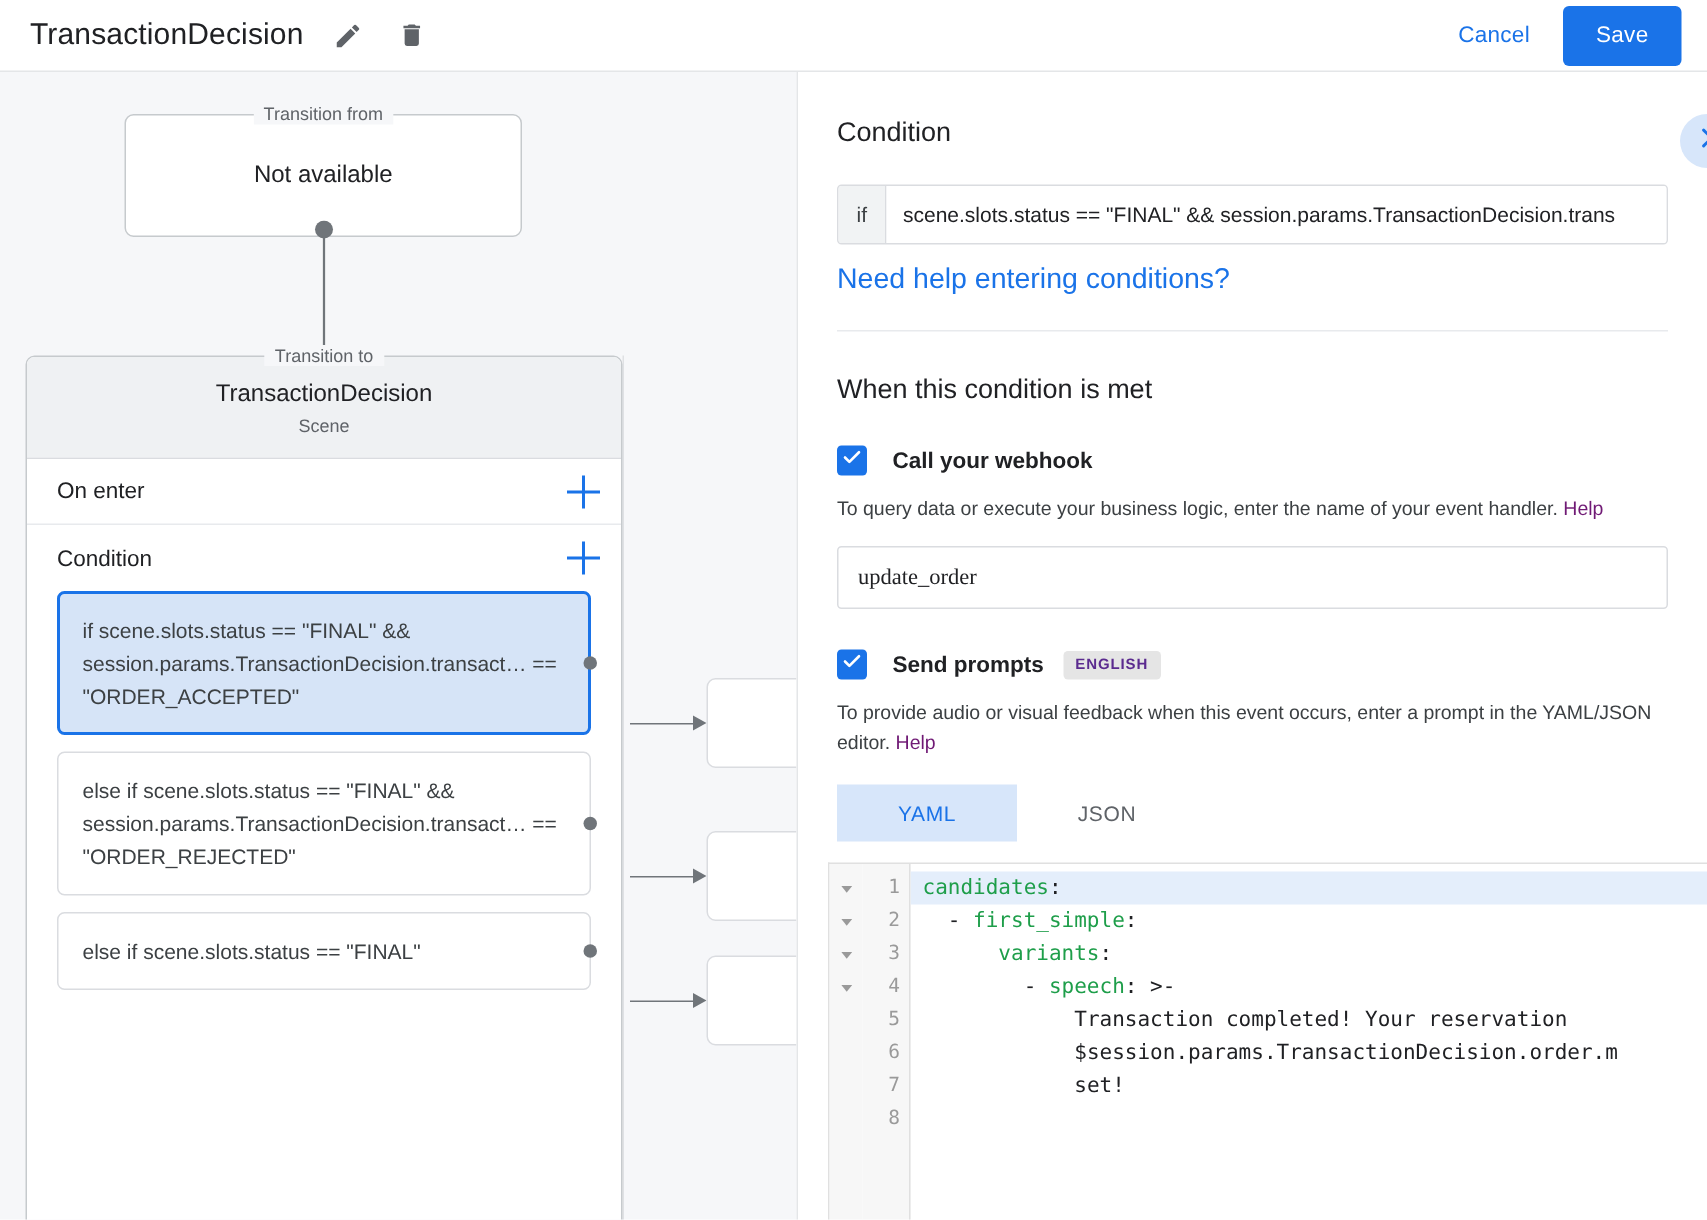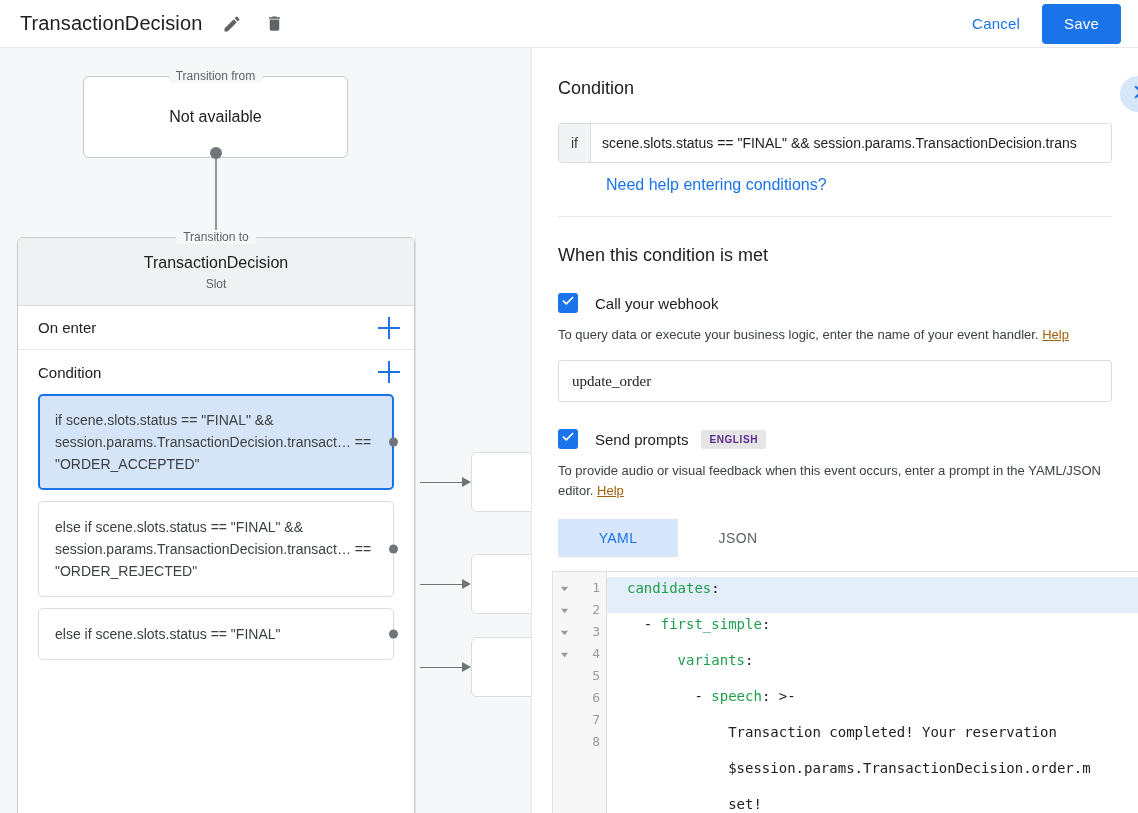--- a/index.html
+++ b/index.html
@@ -173,44 +173,44 @@
     display: flex; align-items: center; justify-content: center;
     font-size: 14px; color: #3c4043;
   }
   .cond-input {
     flex: 1; border: none; outline: none; padding: 0 11px;
     font-size: 14px; color: #202124; font-family: inherit;
     background: #fff; white-space: nowrap;
   }
   .help-link {
     display: inline-block; margin-top: 13px;
-    font-size: 16px; color: #1a73e8; text-decoration: none; cursor: pointer; margin-left: 48px;
+    font-size: 19px; color: #1a73e8; text-decoration: none; cursor: pointer;
   }
   .divider { height: 1px; background: #e8eaed; margin-top: 22px; }
 
   .sub-title { font-size: 18px; color: #202124; padding-top: 28px; }
 
   .check-row { display: flex; align-items: center; margin-top: 27px; }
   .checkbox {
     width: 20px; height: 20px; border-radius: 3px; background: #1a73e8;
     display: flex; align-items: center; justify-content: center;
     cursor: pointer; flex: none;
   }
   .check-label {
-    margin-left: 17px; font-size: 15px; font-weight: normal; color: #202124;
+    margin-left: 17px; font-size: 15px; font-weight: bold; color: #202124;
   }
   .lang-badge {
     margin-left: 13px; background: #e5e5e5; color: #5b2b8f;
     font-size: 10px; font-weight: bold; letter-spacing: .6px;
     padding: 4px 8px; border-radius: 3px;
   }
   .desc {
     margin-top: 12px; font-size: 13px; color: #3c4043; line-height: 20px;
   }
-  .desc a { color: #a16207; text-decoration: underline; cursor: pointer; }
+  .desc a { color: #701a75; cursor: pointer; }
   .text-input {
     margin-top: 15px; width: 100%; height: 42px;
     border: 1px solid #dadce0; border-radius: 3px;
     padding: 0 13px; font-size: 15px; color: #202124;
     font-family: Liberation Serif, serif; outline: none;
   }
 
   .tabs { display: flex; margin-top: 18px; }
   .tab {
     width: 120px; height: 38px; display: flex;
@@ -238,24 +238,24 @@
     width: 32px; background: #f7f7f7; border-right: 1px solid #e0e0e0;
     padding-top: 5px; text-align: right; padding-right: 6px; flex: none;
   }
   .line-num {
     height: 22px; line-height: 22px;
     font-family: "DejaVu Sans Mono", monospace;
     font-size: 13px; color: #9a9a9a;
   }
   .code-area { flex: 1; padding-top: 5px; overflow: hidden; position: relative; }
   .code-line {
-    height: 36px; line-height: 22px;
+    height: 22px; line-height: 22px;
     font-family: "DejaVu Sans Mono", monospace;
     font-size: 14px; color: #202124; white-space: pre;
-    padding-left: 20px;
+    padding-left: 8px;
   }
   .code-line.hl { background: #e4eefb; }
   .tok-key { color: #1e9e4a; }
   .tok-punct { color: #202124; }
 </style>
 </head>
 <body>
 
 <div class="topbar">
   <div class="app-title">TransactionDecision</div>
@@ -298,21 +298,21 @@
         <line x1="7" y1="6" x2="7" y2="100" stroke="#70757a" stroke-width="1.5"></line>
         <polygon points="7,112 1.5,100 12.5,100" fill="#70757a"></polygon>
       </svg>
     </div>
 
     <div class="fieldset-card" id="scene-card">
       <div class="fieldset-legend">Transition to</div>
 
       <div class="scene-head">
         <div class="scene-name">TransactionDecision</div>
-        <div class="scene-sub">Slot</div>
+        <div class="scene-sub">Scene</div>
       </div>
 
       <div class="section-row">
         <div class="section-label">On enter</div>
         <div class="plus-btn"></div>
       </div>
 
       <div class="section-row no-border">
         <div class="section-label">Condition</div>
         <div class="plus-btn"></div>

